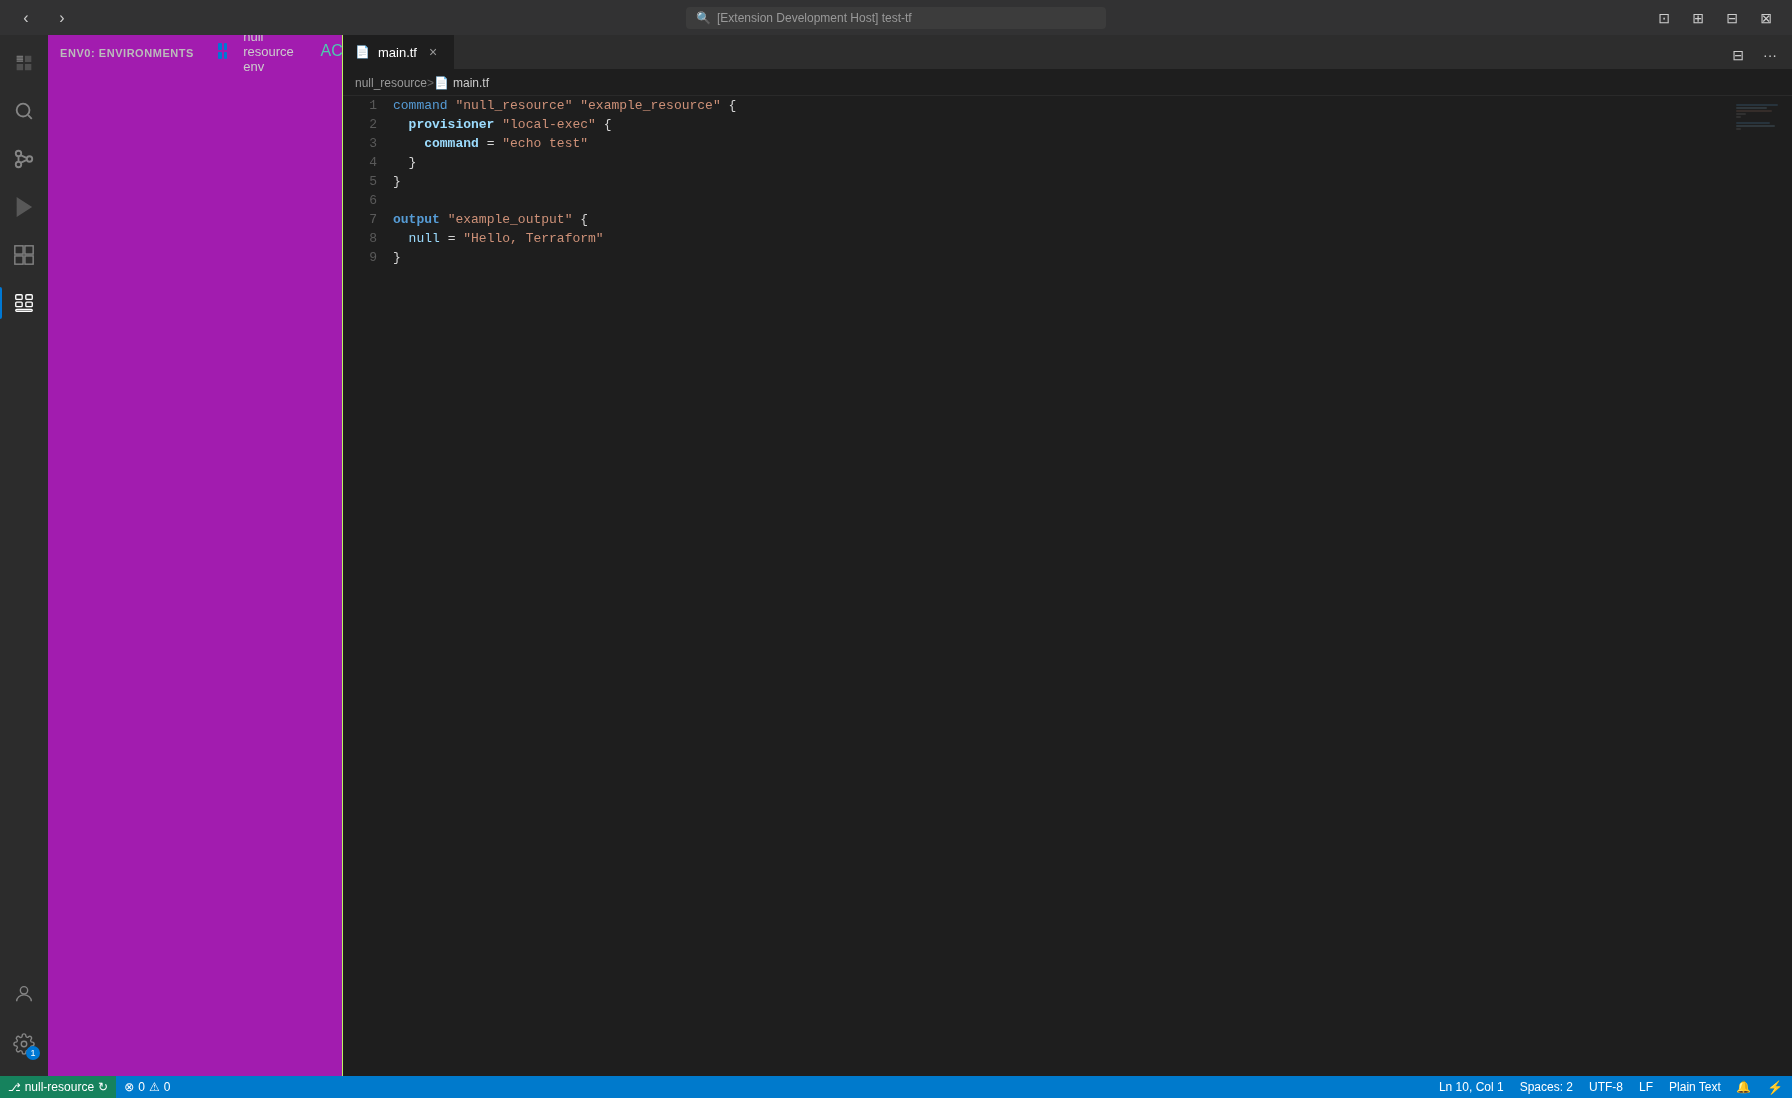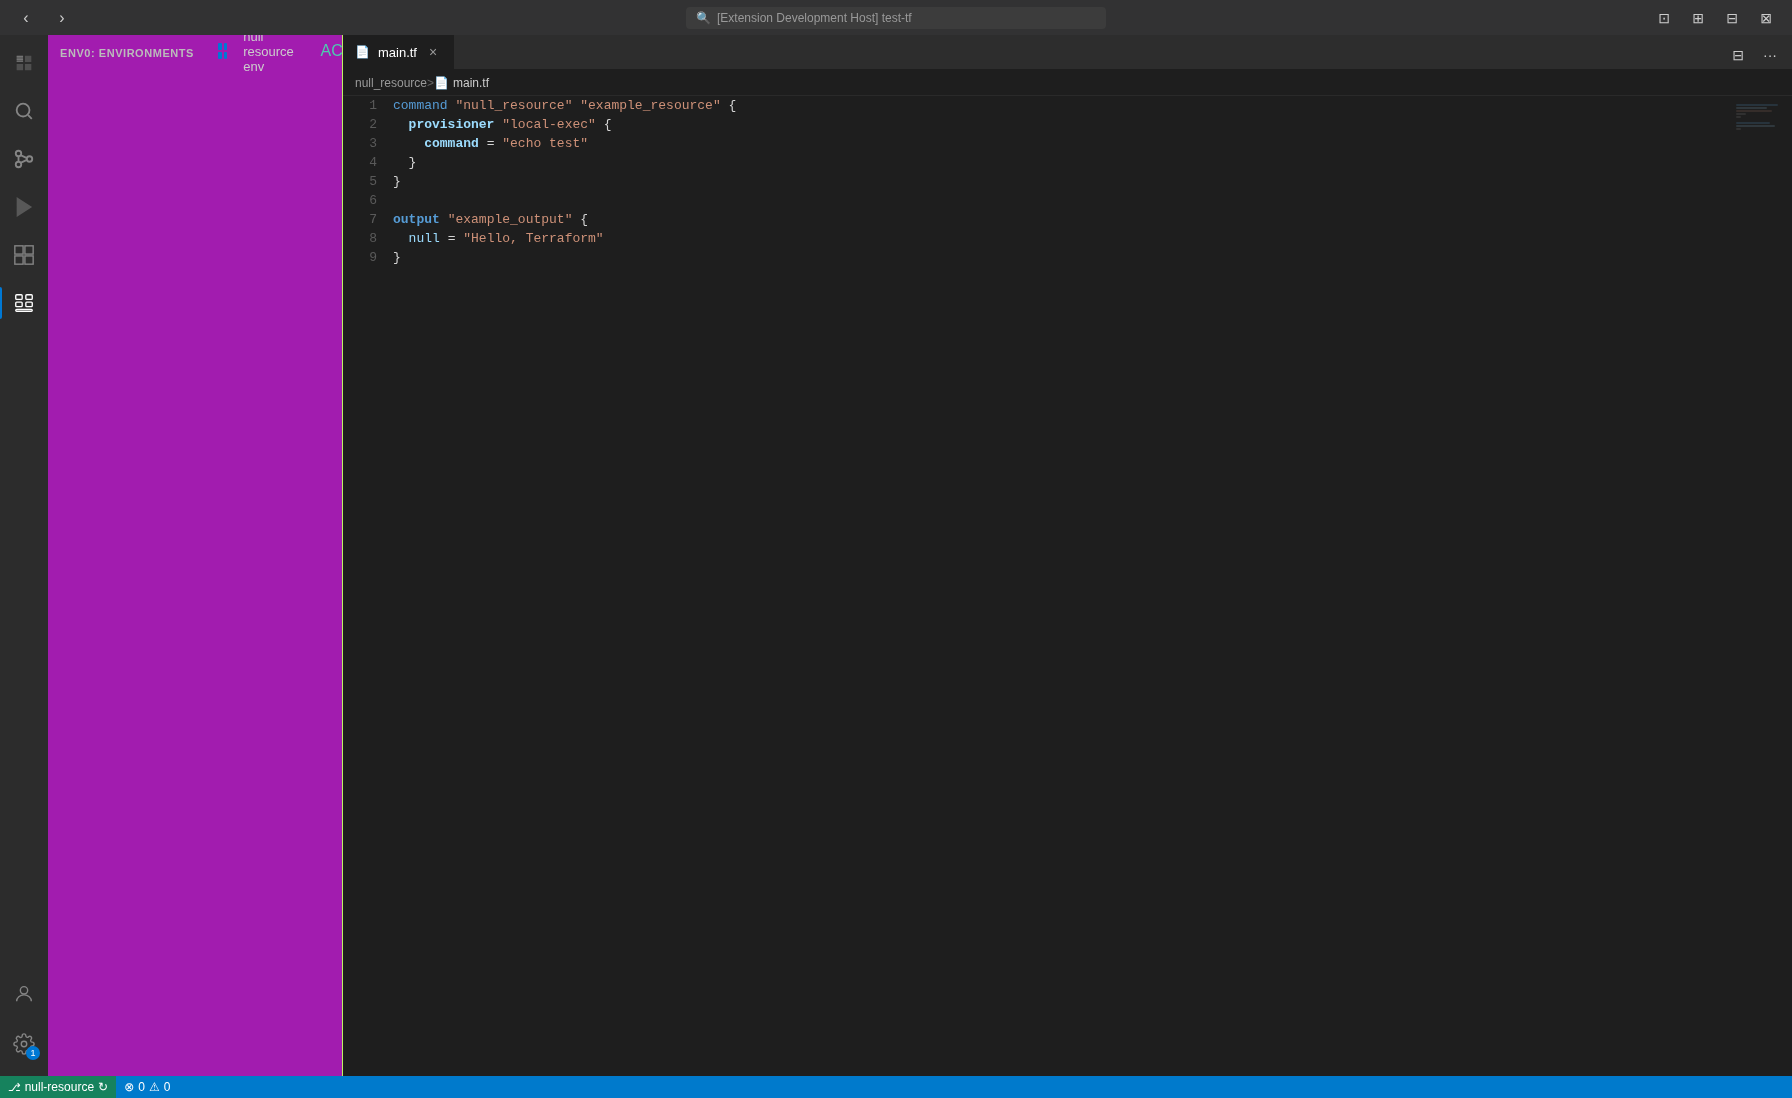--- a/index.html
+++ b/index.html
@@ -556,13 +556,36 @@
       <span>null-resource</span>
       <span>↻</span>
     </div>
     <div class="status-item">
       <span>⊗</span>
       <span>0</span>
       <span>⚠</span>
       <span>0</span>
     </div>
   </div>
+  <div class="status-right">
+    <div class="status-item">
+      <span>Ln 10, Col 1</span>
+    </div>
+    <div class="status-item">
+      <span>Spaces: 2</span>
+    </div>
+    <div class="status-item">
+      <span>UTF-8</span>
+    </div>
+    <div class="status-item">
+      <span>LF</span>
+    </div>
+    <div class="status-item">
+      <span>Plain Text</span>
+    </div>
+    <div class="status-item">
+      <span>🔔</span>
+    </div>
+    <div class="status-item">
+      <span style="font-size:13px;">⚡</span>
+    </div>
+  </div>
 </div>
 
 </body></html>

